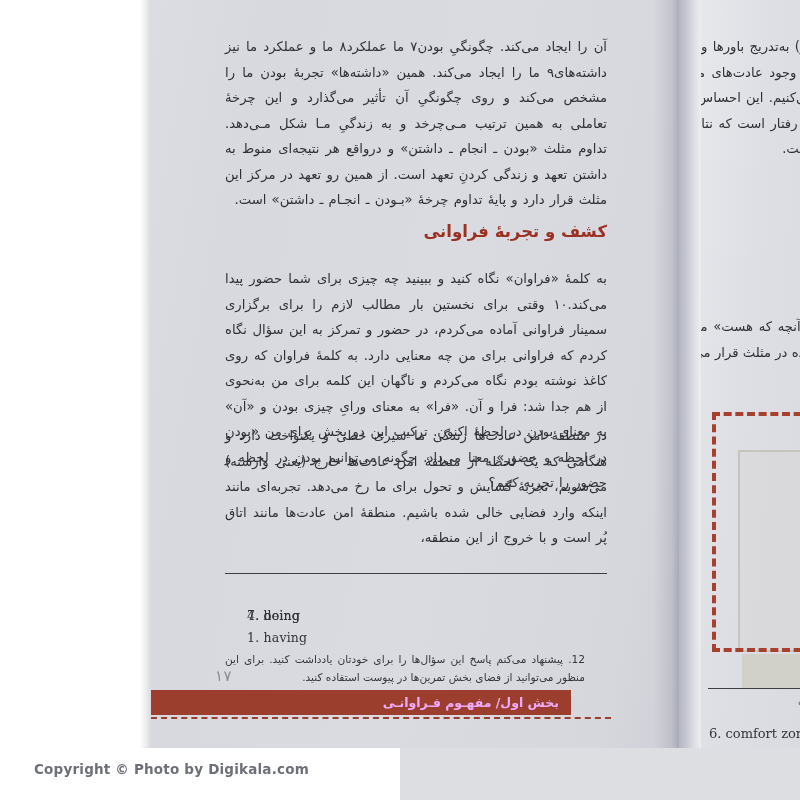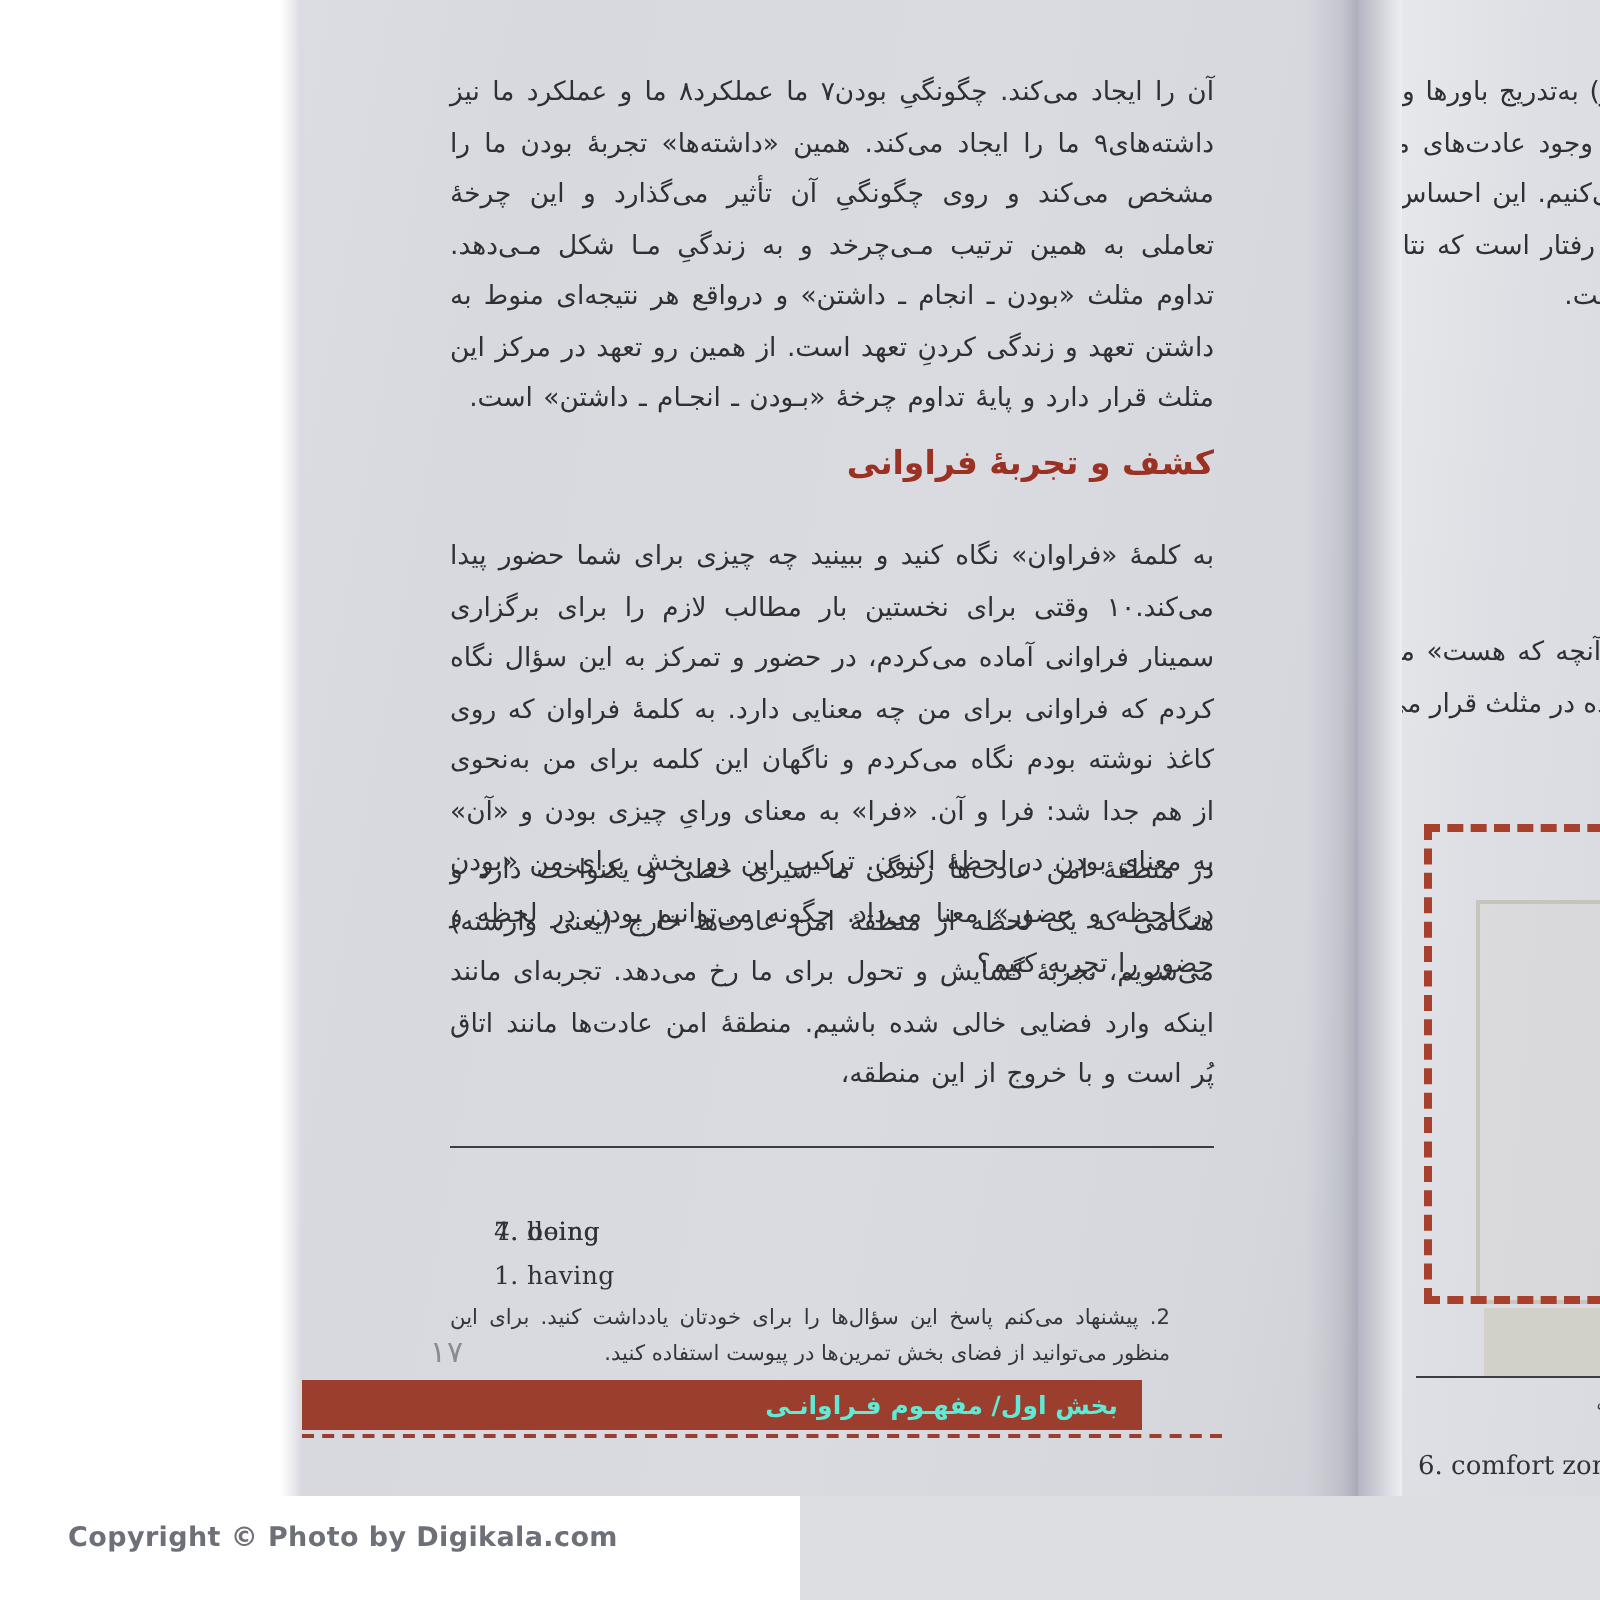--- a/index.html
+++ b/index.html
@@ -117,21 +117,21 @@
   }
 
   
   #footer-banner{
     position:absolute;left:0px;top:690px;width:420px;height:25px;
     background:#9b3e2e;
     display:flex;align-items:center;justify-content:flex-end;
     box-shadow:0 0 0 0 rgba(0,0,0,0);
   }
   #footer-banner-label{
-    color:#5eead4;font-size:12.5px;font-weight:bold;
+    color:#f0abfc;font-size:12.5px;font-weight:bold;
     direction:rtl;padding-right:12px;letter-spacing:.3px;
     white-space:nowrap;
     font-family:"DejaVu Sans","Liberation Sans",sans-serif;
   }
   #footer-dashes{
     position:absolute;left:0px;top:717px;width:460px;height:0;
     border-top:2.6px dashed #9b3e2e;
   }
 
   
@@ -195,21 +195,21 @@
       <div class="para" id="para-2">به کلمهٔ «فراوان» نگاه کنید و ببینید چه چیزی برای شما حضور پیدا می‌کند.۱۰ وقتی برای نخستین بار مطالب لازم را برای برگزاری سمینار فراوانی آماده می‌کردم، در حضور و تمرکز به این سؤال نگاه کردم که فراوانی برای من چه معنایی دارد. به کلمهٔ فراوان که روی کاغذ نوشته بودم نگاه می‌کردم و ناگهان این کلمه برای من به‌نحوی از هم جدا شد: فرا و آن. «فرا» به معنای ورایِ چیزی بودن و «آن» به معنای بودن در لحظهٔ اکنون. ترکیب این دو بخش برای من «بودن در لحظه و حضور» معنا می‌داد. چگونه می‌توانیم بودن در لحظه و حضور را تجربه کنیم؟</div>
 
       <div class="para" id="para-3">در منطقهٔ امن عادت‌ها زندگی ما سیری خطی و یکنواخت دارد و هنگامی که یک لحظه از منطقهٔ امن عادت‌ها خارج (یعنی وارسته) می‌شویم، تجربهٔ گشایش و تحول برای ما رخ می‌دهد. تجربه‌ای مانند اینکه وارد فضایی خالی شده باشیم. منطقهٔ امن عادت‌ها مانند اتاق پُر است و با خروج از این منطقه،</div>
 
       <div id="footnote-rule"></div>
 
       <div class="fn-en" id="fn-7">7. being</div>
       <div class="fn-en" id="fn-8">4. doing</div>
       <div class="fn-en" id="fn-9">1. having</div>
 
-      <div id="fn-10">2. پیشنهاد می‌کنم پاسخ این سؤال‌ها را برای خودتان یادداشت کنید. برای این منظور می‌توانید از فضای بخش تمرین‌ها در پیوست استفاده کنید.</div>
+      <div id="fn-10">12. پیشنهاد می‌کنم پاسخ این سؤال‌ها را برای خودتان یادداشت کنید. برای این منظور می‌توانید از فضای بخش تمرین‌ها در پیوست استفاده کنید.</div>
 
       <div id="page-number">۱۷</div>
 
       <div id="footer-banner">
         <span id="footer-banner-label">بخش اول/ مفهـوم فـراوانـی</span>
       </div>
       <div id="footer-dashes"></div>
 
     </div>
   </div>

